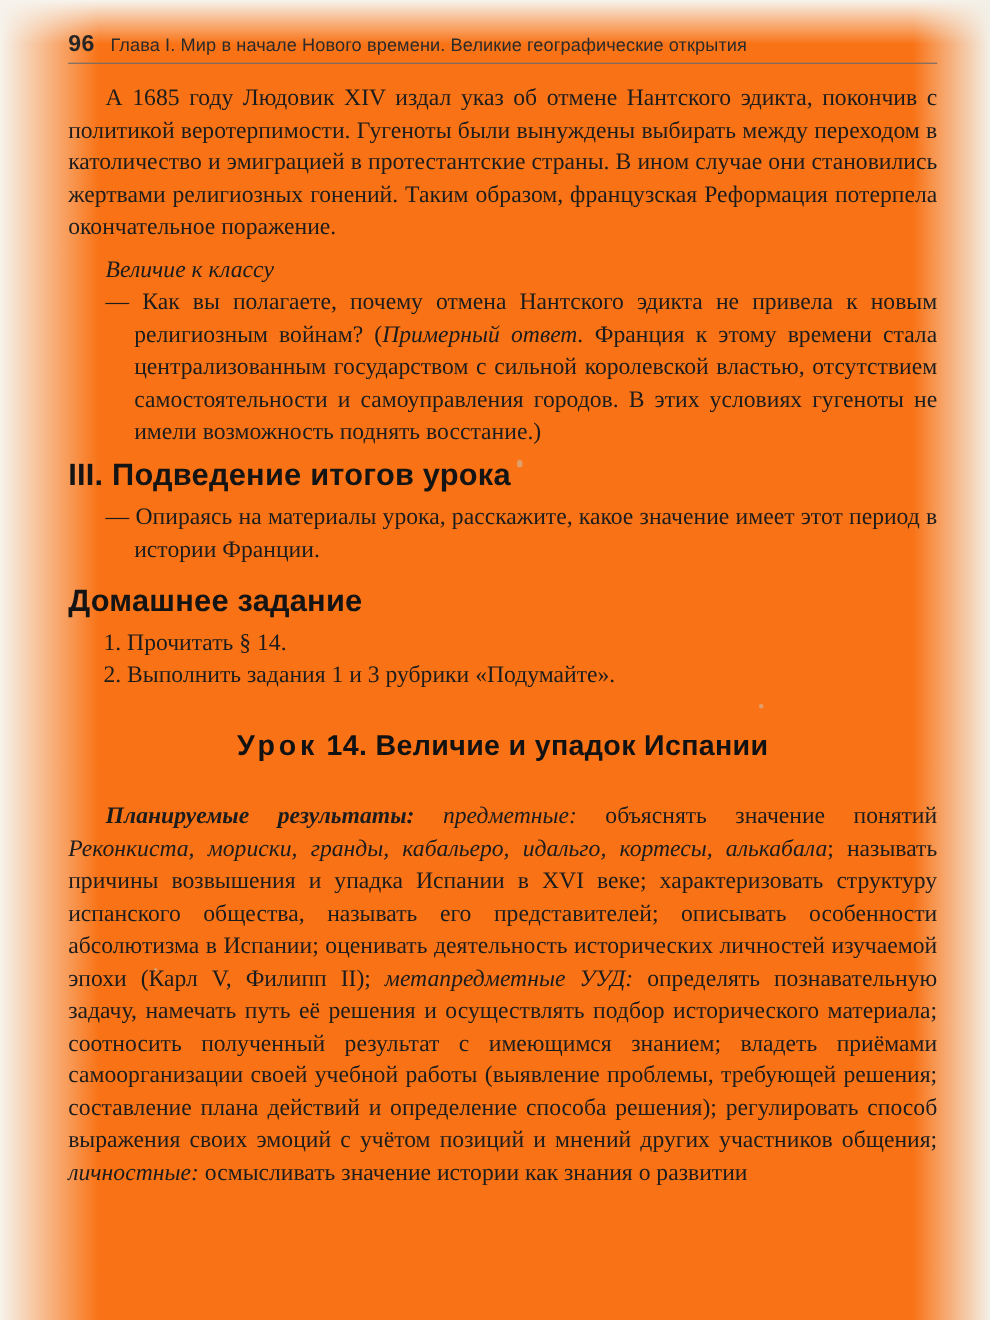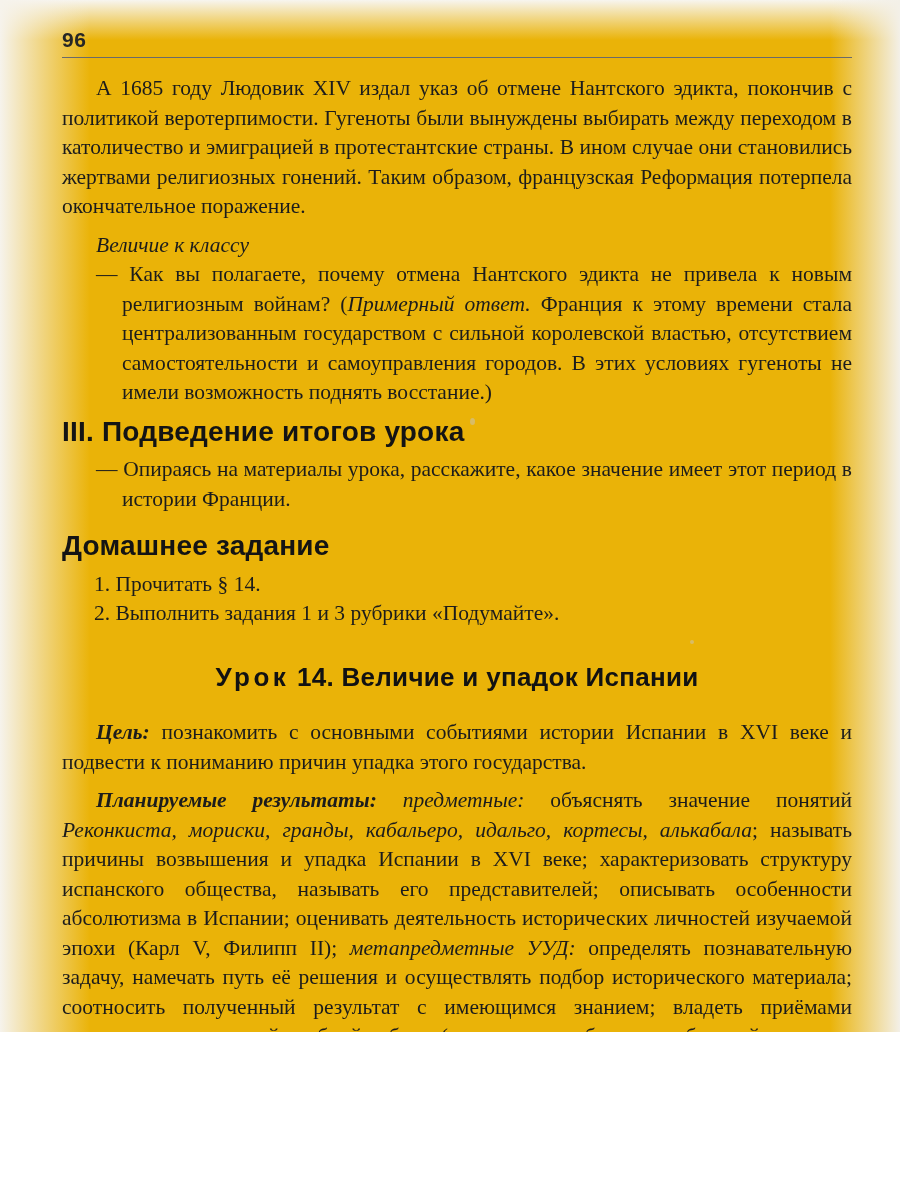--- a/index.html
+++ b/index.html
@@ -12,22 +12,22 @@
     background: #ffffff;
     font-family: "Liberation Serif", serif;
     color: #1a1a1a;
     overflow: hidden;
     position: relative;
   }
   .page {
     position: absolute;
     left: 0; top: 0;
     width: 900px;
-    height: 1032px;
-    background: #eab308;
+    height: 1200px;
+    background: #f97316;
     overflow: hidden;
   }
   
   .paper-shade {
     position: absolute;
     inset: 0;
     background:
       linear-gradient(90deg, rgba(246,243,236,1) 0px, rgba(252,251,248,0) 90px),
       linear-gradient(270deg, rgba(243,240,232,1) 0px, rgba(252,251,248,0) 70px),
       linear-gradient(180deg, rgba(247,245,239,1) 0px, rgba(252,251,248,0) 40px);
@@ -114,20 +114,21 @@
   <div class="paper-shade"></div>
 
   <div class="speck" style="left:470px; top:418px; width:5px; height:7px;"></div>
   <div class="speck" style="left:690px; top:640px; width:4px; height:4px;"></div>
   <div class="speck" style="left:140px; top:880px; width:3px; height:3px;"></div>
 
   <div class="content">
 
     <div class="runhead">
       <span class="folio">96</span>
+      <span class="runtitle">Глава I. Мир в начале Нового времени. Великие географические открытия</span>
     </div>
 
     <p class="indent">А 1685 году Людовик XIV издал указ об отмене Нантского эдикта, покончив с политикой веротерпимости. Гугеноты были вынуждены выбирать между переходом в католичество и эмиграцией в протестантские страны. В ином случае они становились жертвами религиозных гонений. Таким образом, французская Реформация потерпела окончательное поражение.</p>
 
     <div class="gap-s"></div>
     <p class="indent ital">Величие к классу</p>
 
     <p class="dashitem"><span>— Как вы полагаете, почему отмена Нантского эдикта не привела к новым религиозным войнам? (</span><span class="ital">Примерный ответ.</span><span> Франция к этому времени стала централизованным государством с сильной королевской властью, отсутствием самостоятельности и самоуправления городов. В этих условиях гугеноты не имели возможность поднять восстание.)</span></p>
 
     <div class="gap-s"></div>
@@ -141,19 +142,18 @@
     <p class="bold-sans">Домашнее задание</p>
 
     <div class="gap-s"></div>
     <p class="listitem">1. Прочитать § 14.</p>
     <p class="listitem">2. Выполнить задания 1 и 3 рубрики «Подумайте».</p>
 
     <div class="gap-xl"></div>
     <p class="lesson-title"><span class="spaced">Урок</span><span> 14. Величие и упадок Испании</span></p>
 
     <div class="gap-l"></div>
-    <p class="indent"><span class="ital" style="font-weight:bold">Цель:</span><span> познакомить с основными событиями истории Испании в XVI веке и подвести к пониманию причин упадка этого государства.</span></p>
 
     <div class="gap-s"></div>
     <p class="indent"><span class="ital" style="font-weight:bold">Планируемые результаты:</span><span class="ital"> предметные:</span><span> объяснять значение понятий </span><span class="ital">Реконкиста, мориски, гранды, кабальеро, идальго, кортесы, алькабала</span><span>; называть причины возвышения и упадка Испании в XVI веке; характеризовать структуру испанского общества, называть его представителей; описывать особенности абсолютизма в Испании; оценивать деятельность исторических личностей изучаемой эпохи (Карл V, Филипп II); </span><span class="ital">метапредметные УУД:</span><span> определять познавательную задачу, намечать путь её решения и осуществлять подбор исторического материала; соотносить полученный результат с имеющимся знанием; владеть приёмами самоорганизации своей учебной работы (выявление проблемы, требующей решения; составление плана действий и определение способа решения); регулировать способ выражения своих эмоций с учётом позиций и мнений других участников общения; </span><span class="ital">личностные:</span><span> осмысливать значение истории как знания о развитии</span></p>
 
   </div>
 </div>
 
 </body></html>

